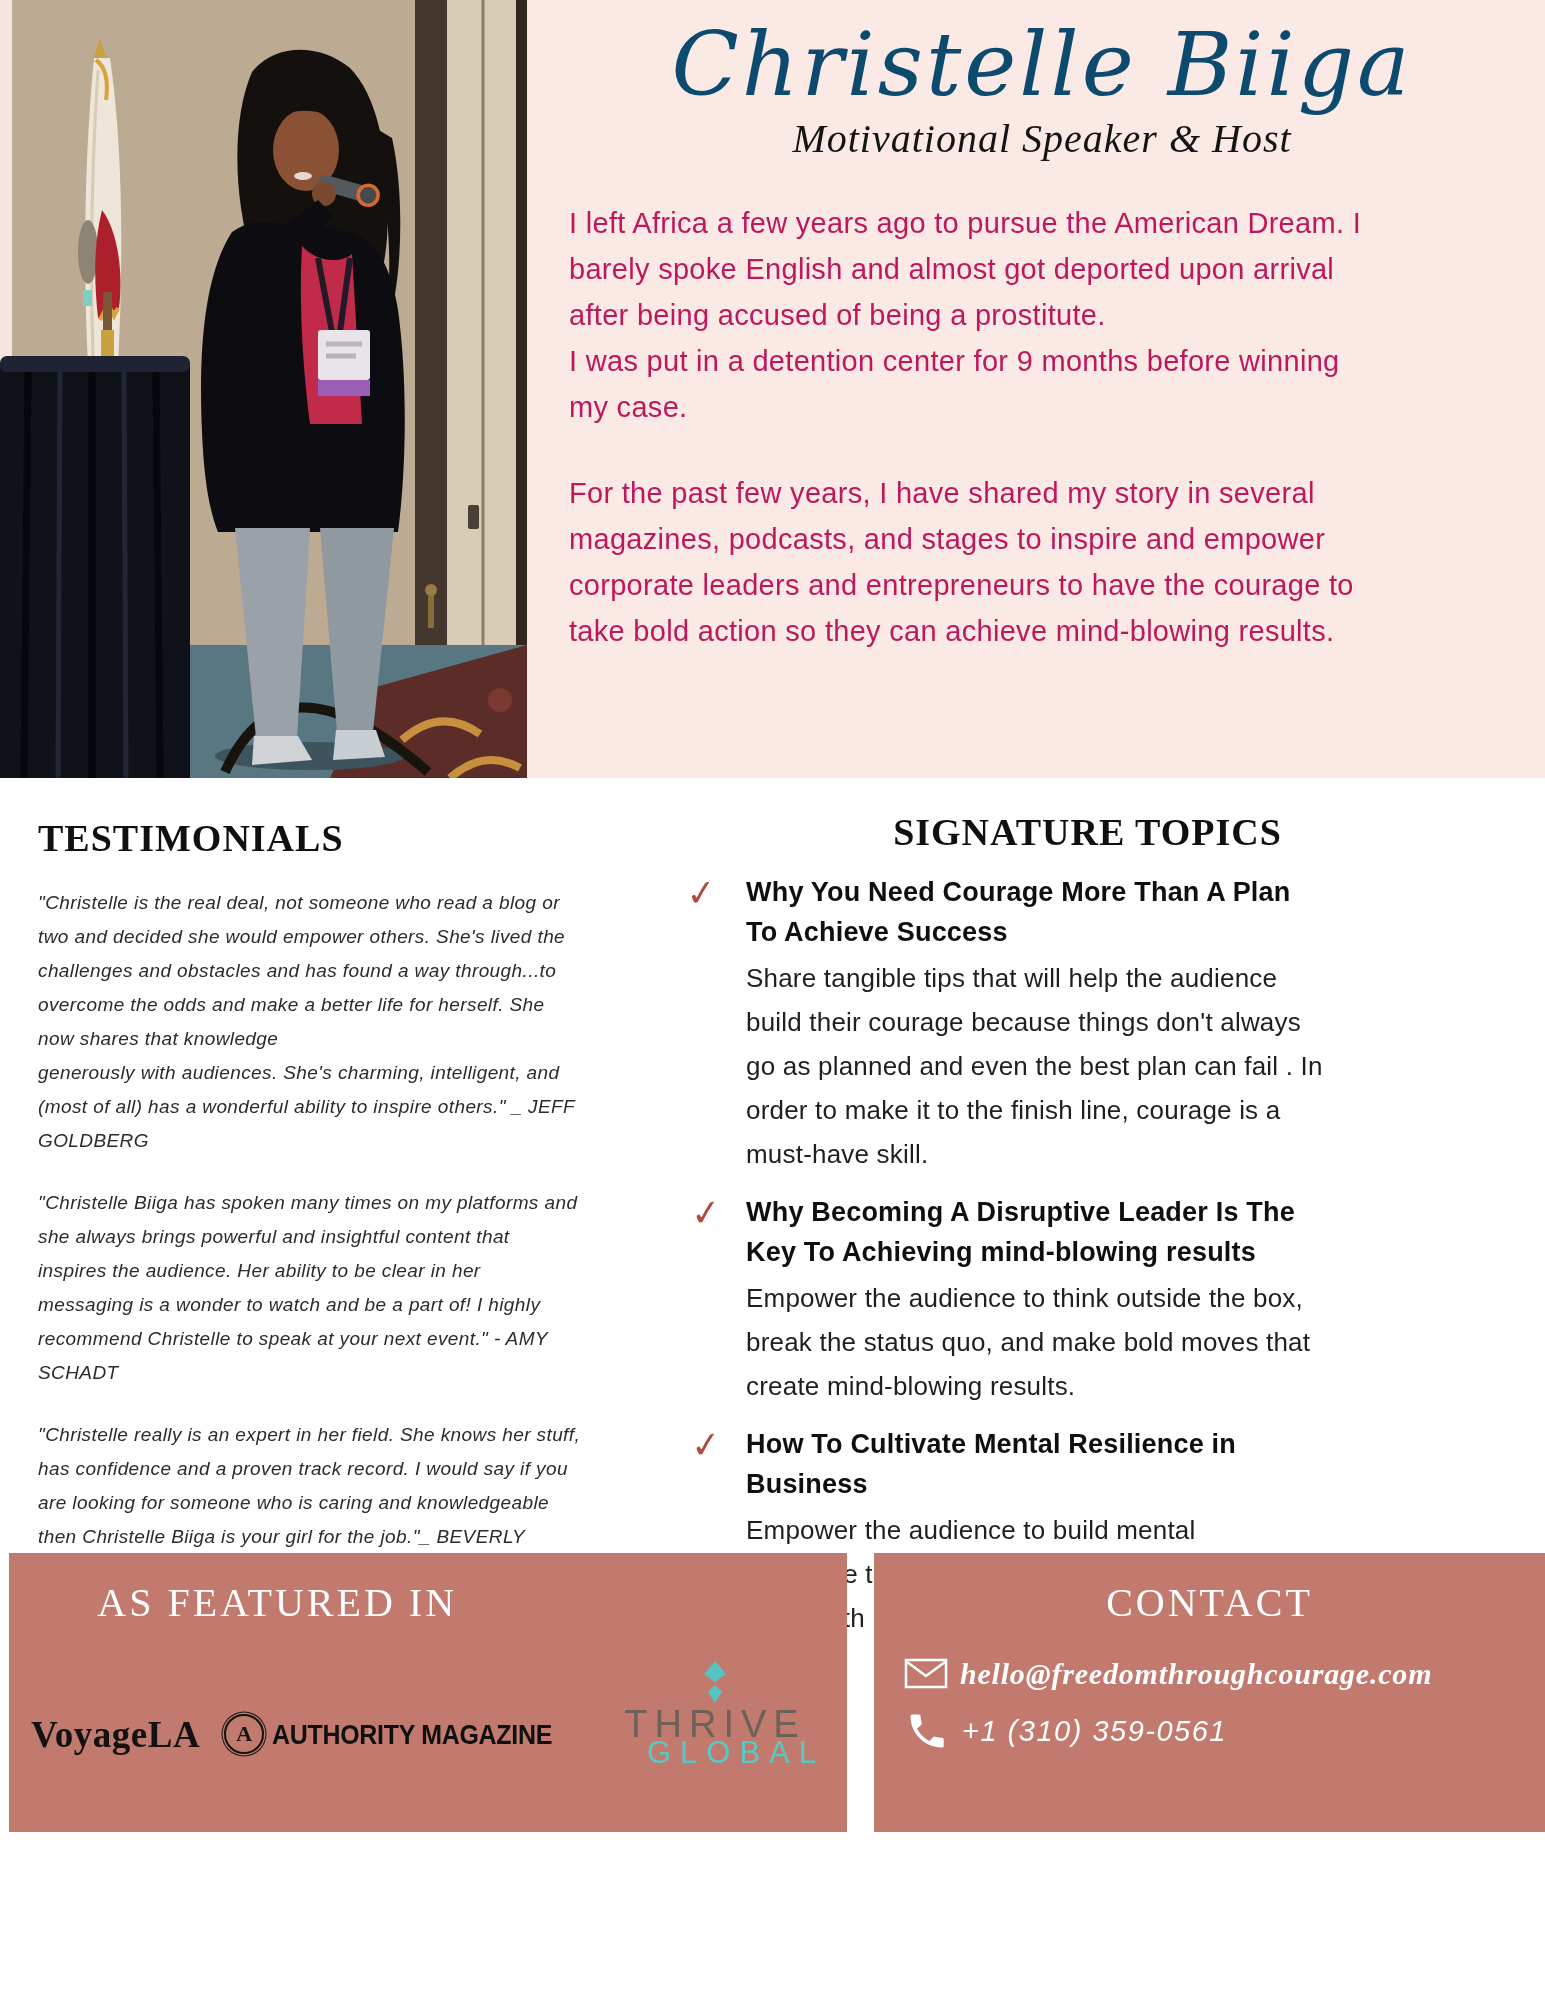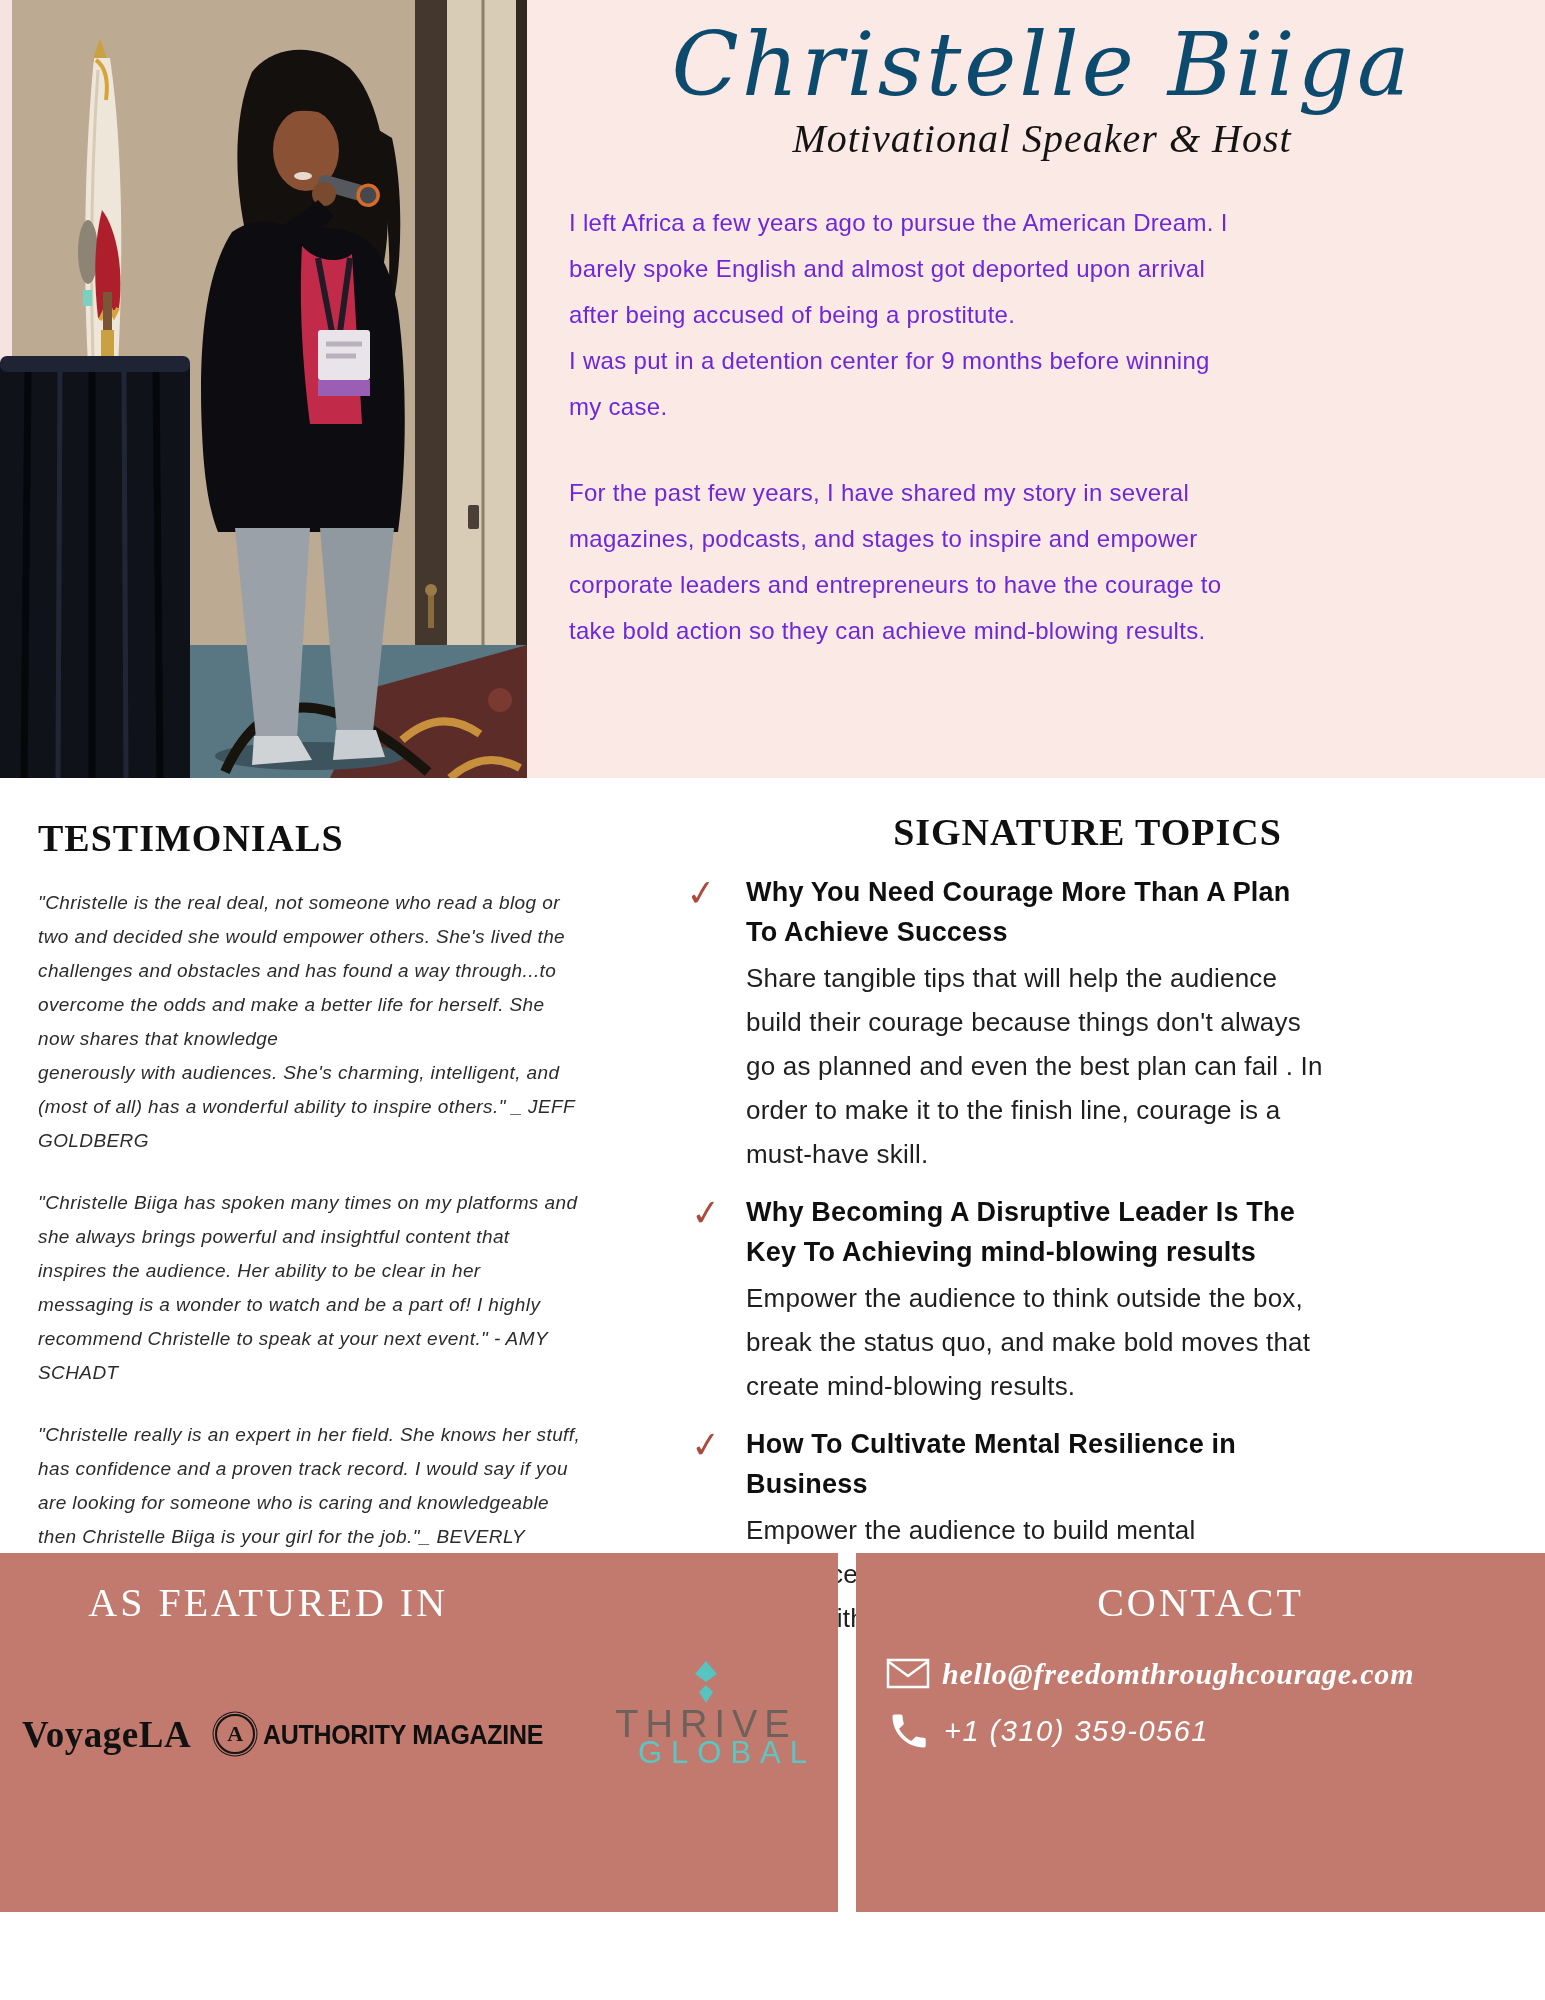--- a/index.html
+++ b/index.html
@@ -18,21 +18,21 @@
   .hero h1 {
     font-family:"DejaVu Serif", serif; font-style:italic; font-weight:400;
     font-size:88px; line-height:1.15; color:#0c4a6e; text-align:center;
     letter-spacing:3px;
   }
   .hero .subtitle {
     font-family:"Liberation Serif", serif; font-size:40px; color:#141414;
     text-align:center; margin-top:0px; letter-spacing:1px;font-style:italic;
   }
   .intro {
-    white-space:pre-line; font-size:24px; line-height:46px; color:#6d28d9;
+    white-space:pre-line; font-size:29px; line-height:46px; color:#be185d;
     letter-spacing:0.3px; margin-top:38px; font-weight:400;
   }
   .intro + .intro { margin-top:40px; }
   
   .middle {
     height:775px; display:grid; grid-template-columns:640px 1fr;
     column-gap:30px; padding:38px 40px 12px 30px; background:#ffffff;
   }
   .col-left h2, .col-right h2 {
     font-family:"Liberation Serif", serif; font-weight:700; font-size:38px;
@@ -52,21 +52,21 @@
   .t-title {
     white-space:pre-line; font-size:27px; font-weight:700; color:#0F0F0F;
     line-height:40px; letter-spacing:0.2px;
   }
   .t-desc {
     white-space:pre-line; font-size:26px; color:#1F1F1F; line-height:44px;
     margin-top:4px; letter-spacing:0.2px;
   }
   
   .bottom-band { display:flex; height:279px; gap:18px; background:#ffffff; }
-  .block { background:#C17A6D; height:359px; }
+  .block { background:#C17A6D; height:279px;margin-left:9px; }
   .block h2 {
     font-family:"Liberation Serif", serif; font-weight:500; color:#ffffff;
     font-size:40px; letter-spacing:3px; text-align:center; padding-top:26px;
   }
   .featured { width:838px; flex:0 0 838px; position:relative; }
   .featured h2 { width:64%; }
   .logos {
     position:absolute; left:0; right:0; top:108px; padding:0 22px;
     display:flex; align-items:flex-end;
   }

